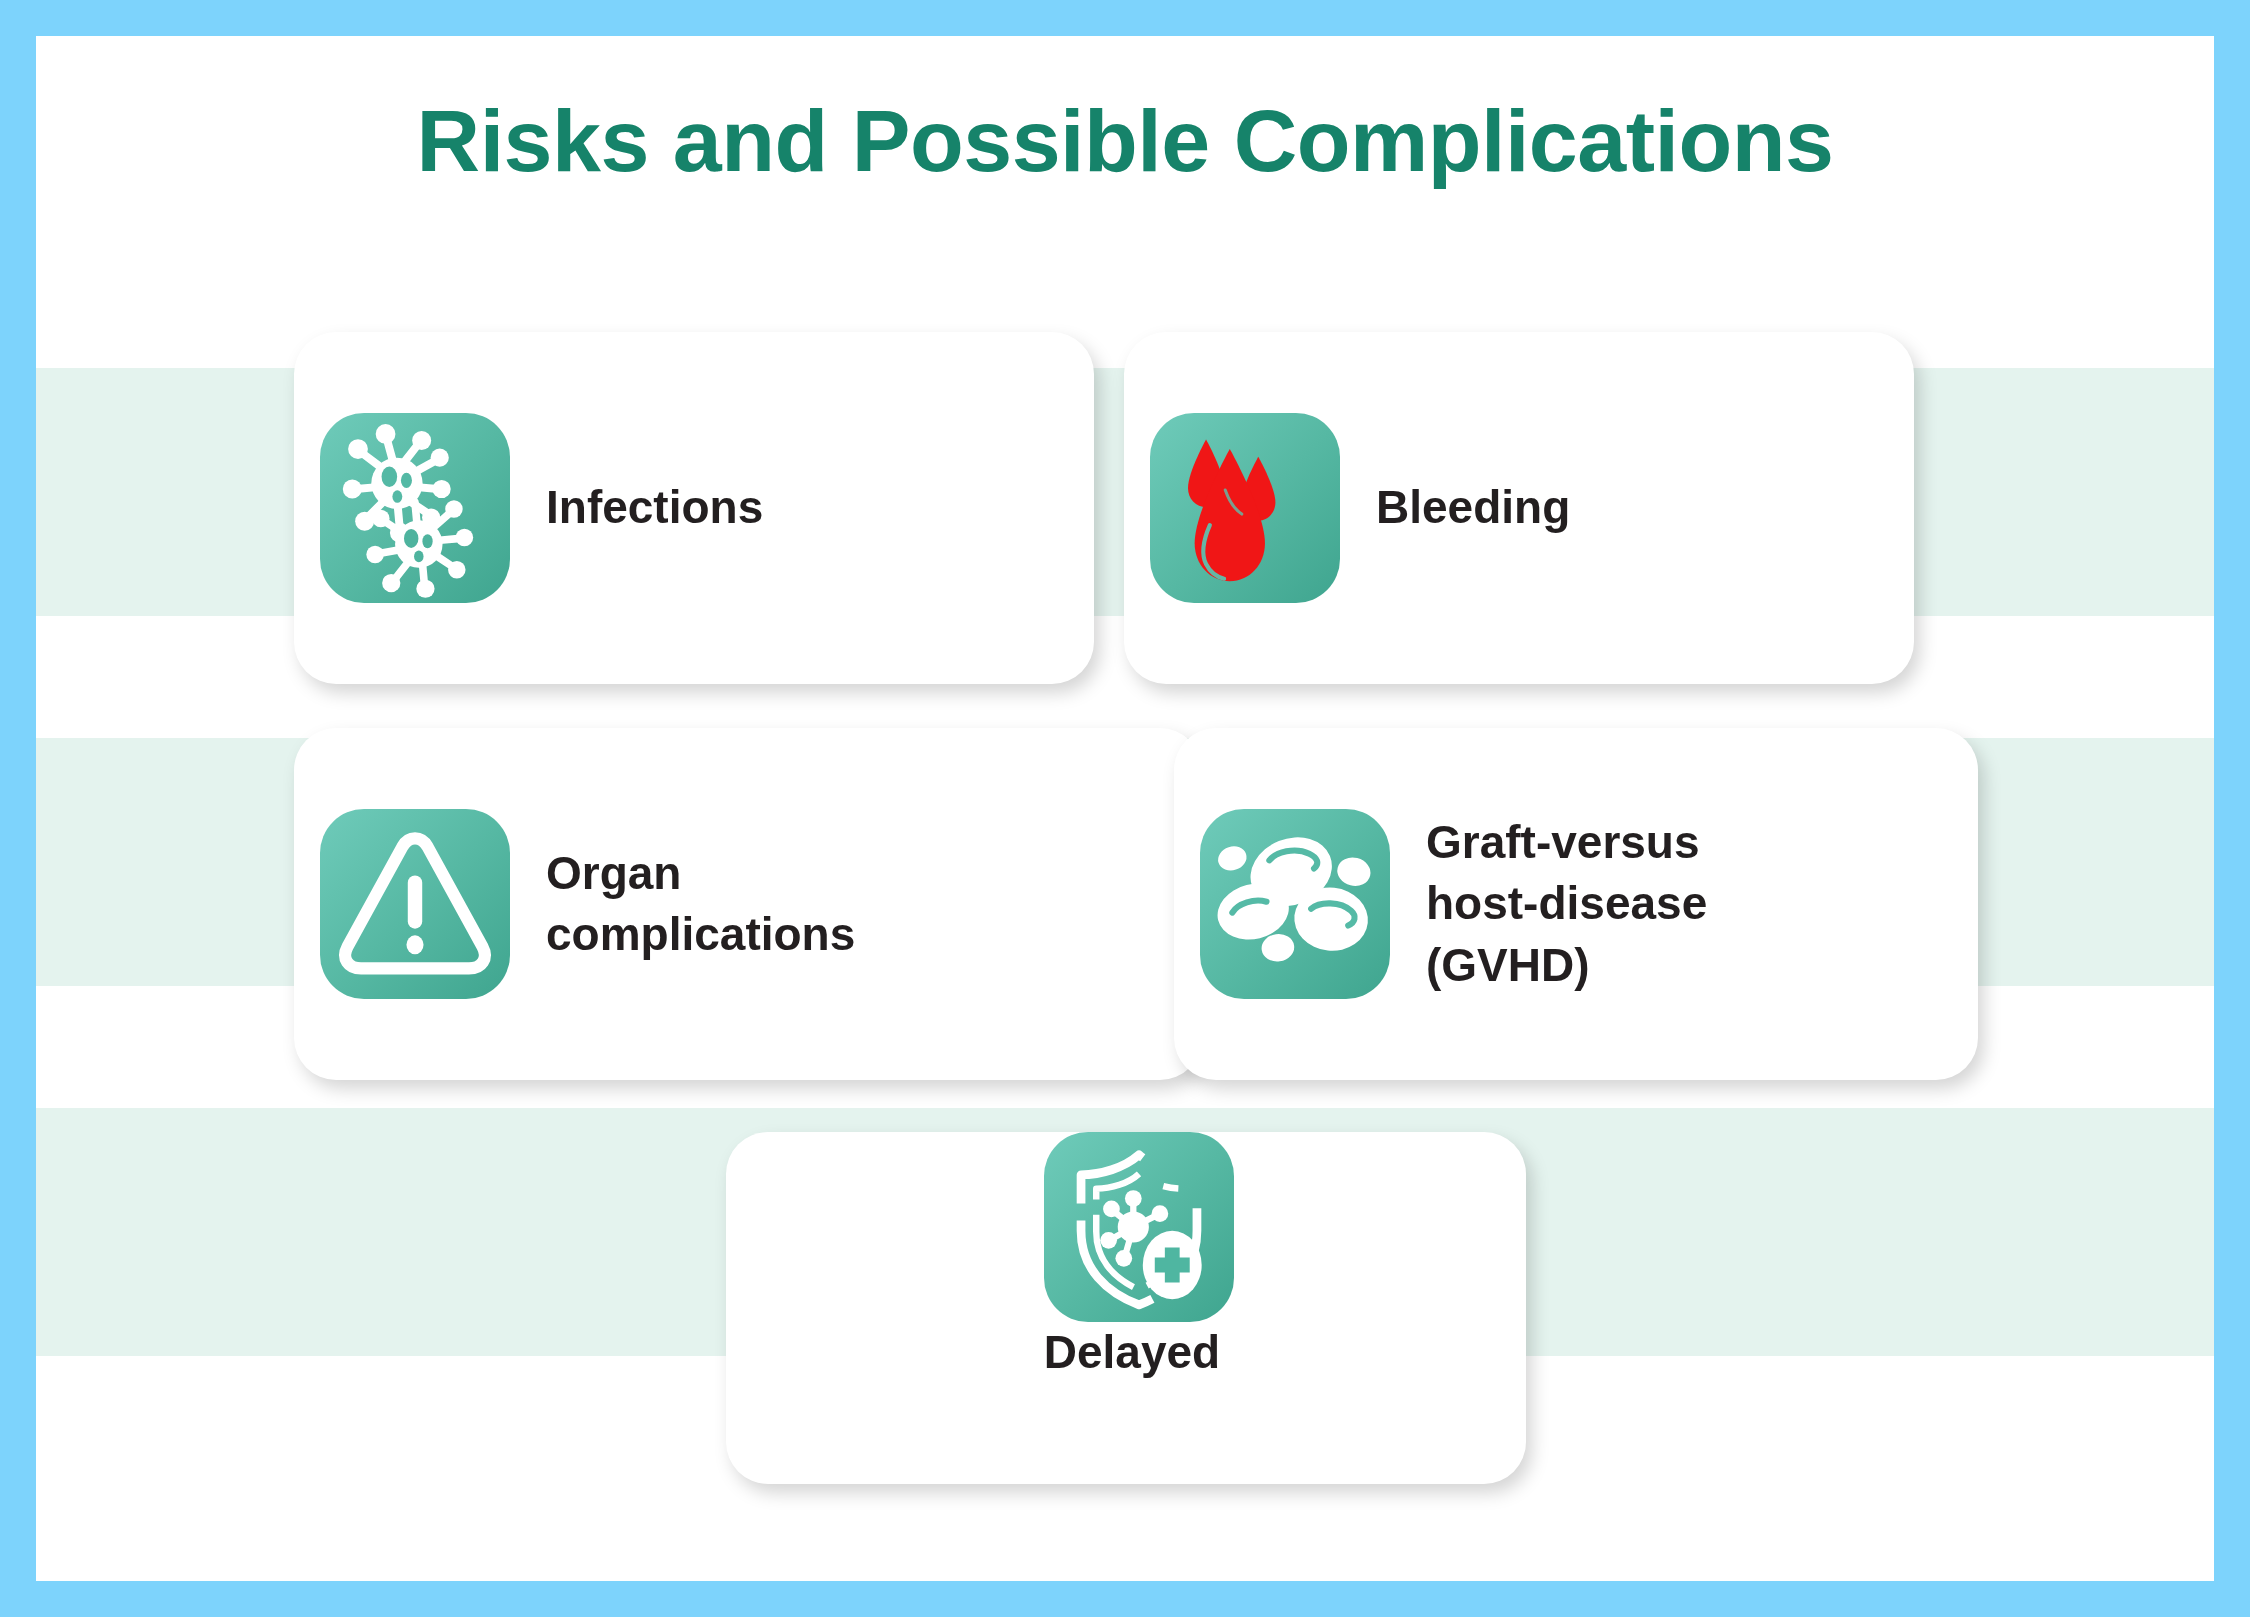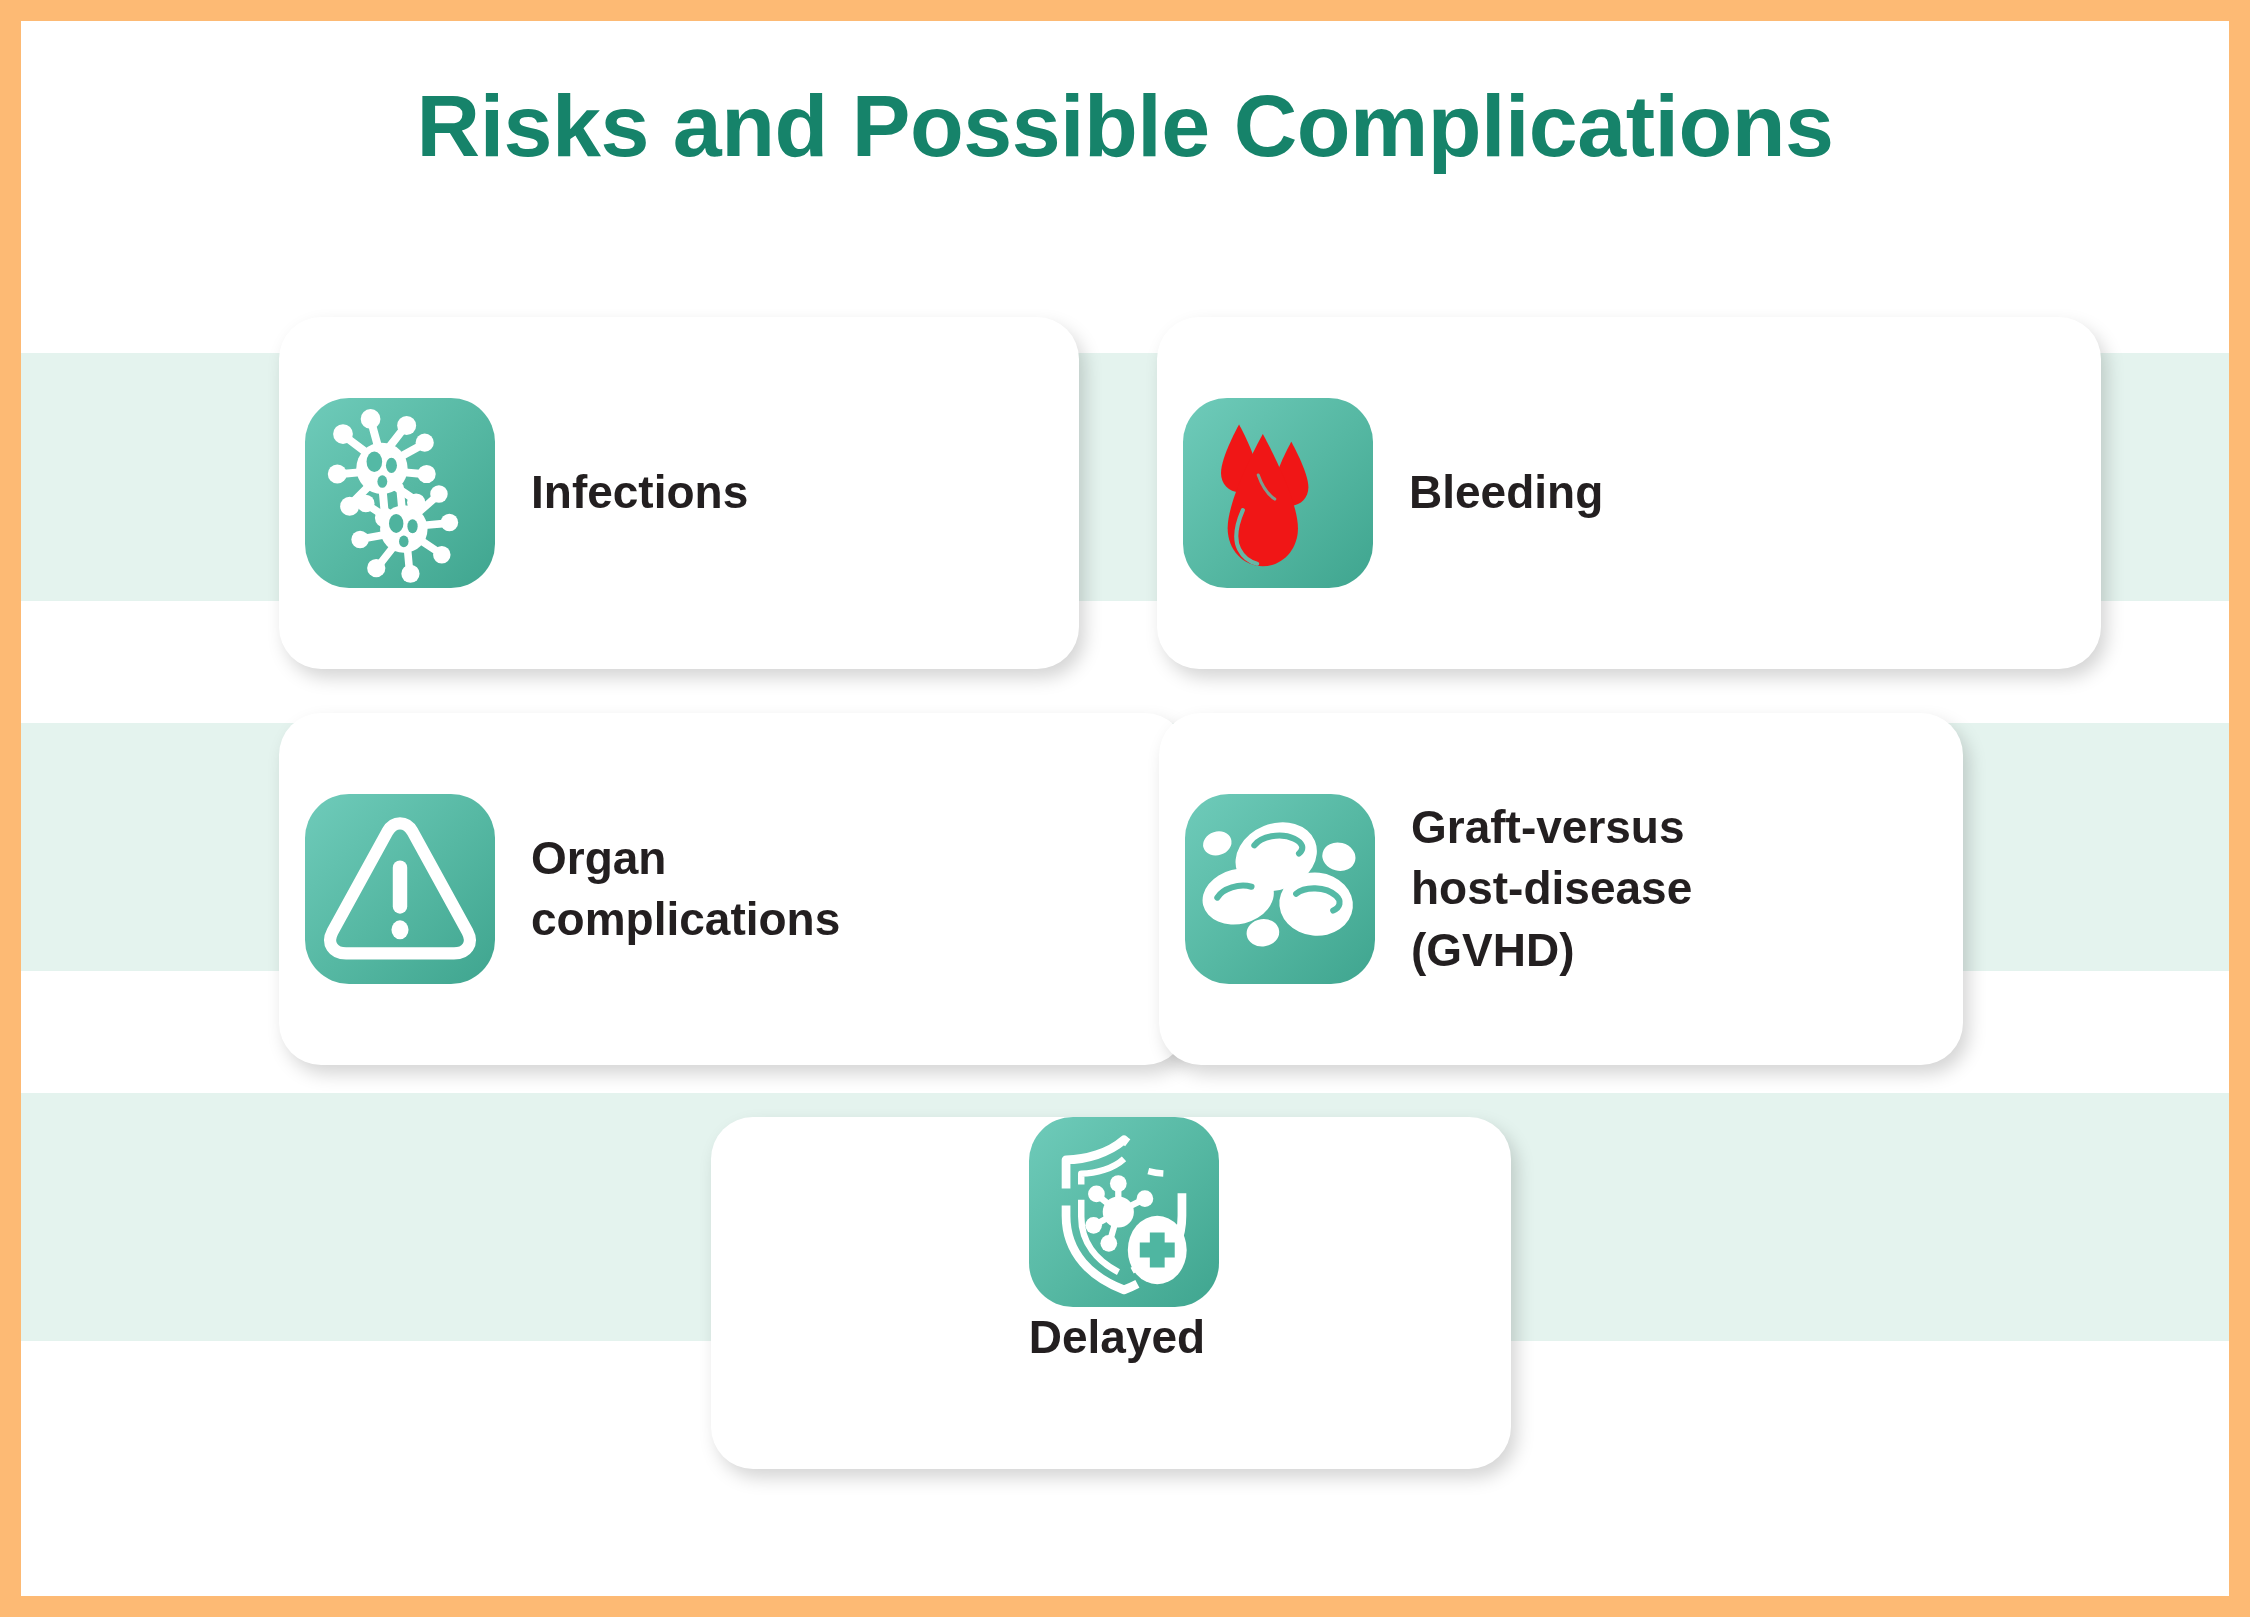--- a/index.html
+++ b/index.html
@@ -12,22 +12,22 @@
 
   body {
     font-family: "Liberation Sans", sans-serif;
     background: #5FC6B4;
   }
 
   #poster {
     position: relative;
     width: 2250px;
     height: 1617px;
-    background: #fdba74;
-    padding: 21px;
+    background: #7dd3fc;
+    padding: 36px;
   }
 
   #page {
     position: relative;
     width: 100%;
     height: 100%;
     background: #FFFFFF;
     overflow: hidden;
   }
 
@@ -89,21 +89,21 @@
     margin-right: 24px;
     color: #231F20;
     font-size: 46px;
     line-height: 1.33;
     font-weight: 700;
     font-family: "Liberation Sans", sans-serif;
   }
 
   
   #card-infections        { left: 258px;  top: 296px;  width: 800px;  height: 352px; }
-  #card-bleeding          { left: 1136px; top: 296px;  width: 944px;  height: 352px; }
+  #card-bleeding          { left: 1088px; top: 296px;  width: 790px;  height: 352px; }
   #card-organ             { left: 258px;  top: 692px;  width: 908px;  height: 352px; }
   #card-gvhd              { left: 1138px; top: 692px;  width: 804px;  height: 352px; }
   #card-immune            { left: 690px;  top: 1096px; width: 800px;  height: 352px; flex-direction: column; }
 </style>
 </head>
 <body>
 
 <div id="poster">
   <div id="page">
 

